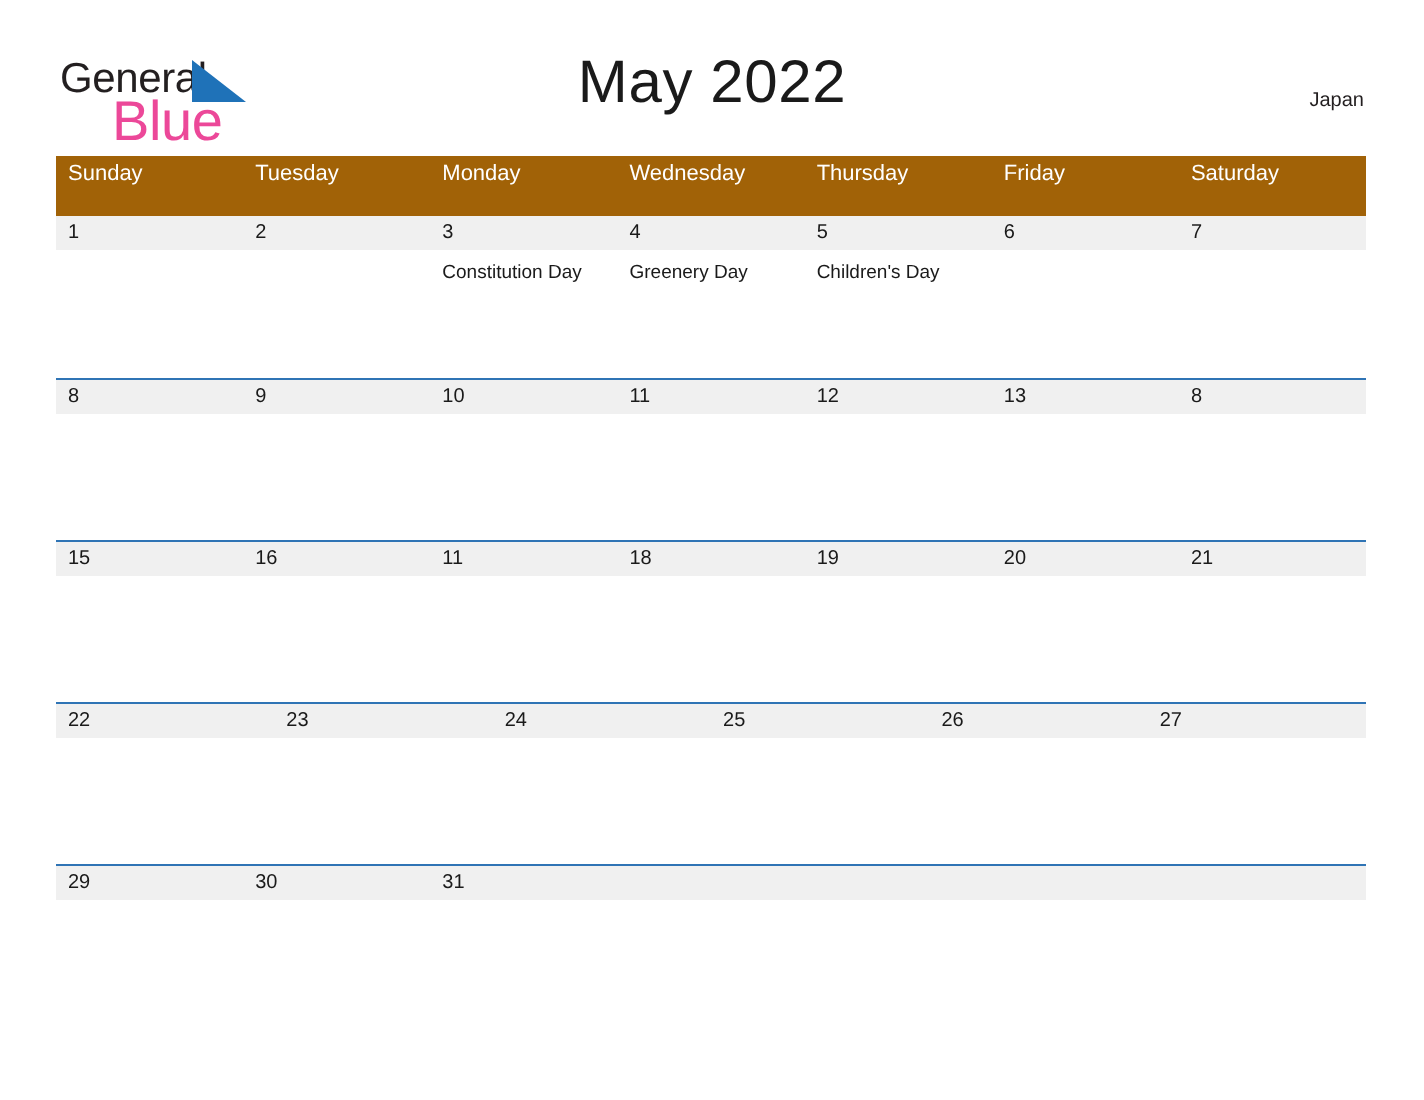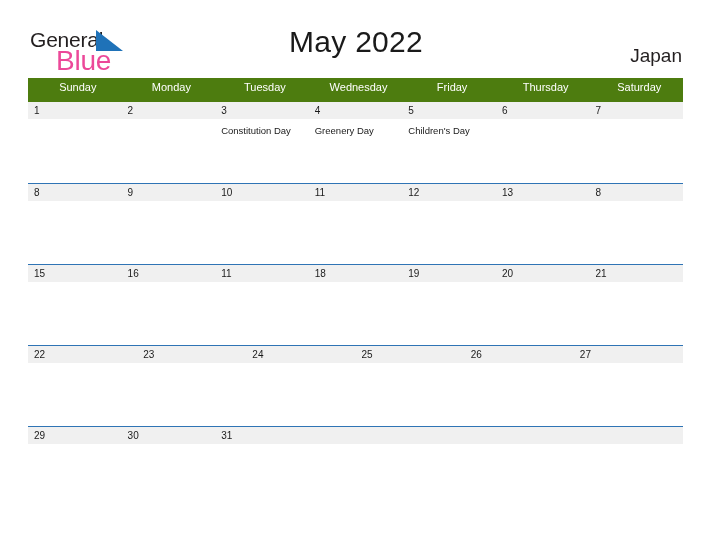--- a/index.html
+++ b/index.html
@@ -63,37 +63,36 @@
     font-size: 30px;
     color: #1a1a1a;
     font-weight: normal;
     letter-spacing: 0.3px;
   }
 
   .country {
     position: absolute;
     right: 30px;
     top: 45px;
-    font-size: 19px;
+    font-size: 10px;
     color: #231f20;
   }
 
   
   .calendar {
     position: absolute;
     left: 28px;
     top: 78px;
     width: 655px;
   }
 
   .dow-row {
     display: flex;
-    background: #4d7c0f;
-    height: 24px;
-    text-align: center;
+    background: #a16207;
+    height: 30px;
   }
   .dow-cell {
     flex: 1 1 0;
     color: #ffffff;
     font-size: 11px;
     line-height: 19px;
     padding-left: 6px;
     box-sizing: border-box;
     white-space: nowrap;
   }
@@ -172,25 +171,25 @@
 
   <div class="title">May 2022</div>
 
   <div class="country">Japan</div>
 </div>
 
 <div class="calendar">
 
   <div class="dow-row">
     <div class="dow-cell">Sunday</div>
+    <div class="dow-cell">Tuesday</div>
     <div class="dow-cell">Monday</div>
-    <div class="dow-cell">Tuesday</div>
     <div class="dow-cell">Wednesday</div>
+    <div class="dow-cell">Thursday</div>
     <div class="dow-cell">Friday</div>
-    <div class="dow-cell">Thursday</div>
     <div class="dow-cell">Saturday</div>
   </div>
 
   <div class="week-row first">
     <div class="band"></div>
     <div class="cells">
       <div class="day-cell">
         <span class="day-num">1</span>
         <span class="day-event"></span>
       </div>

